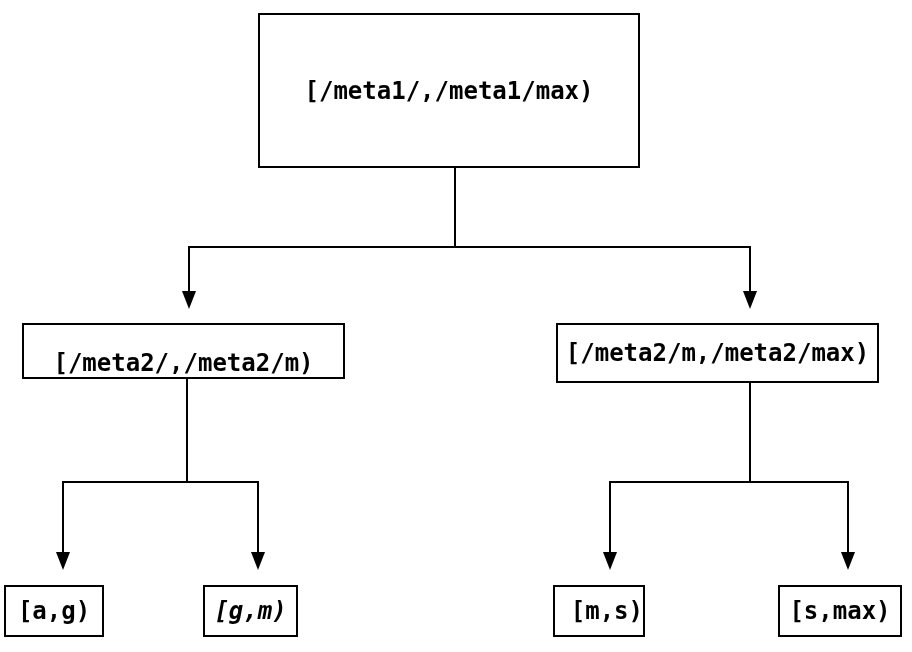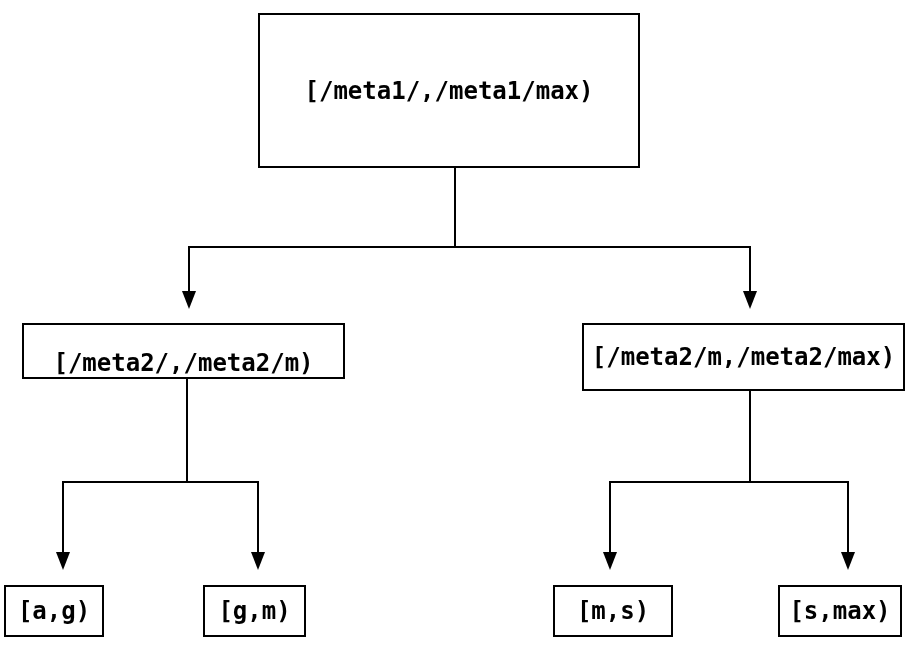--- a/index.html
+++ b/index.html
@@ -31,24 +31,24 @@
     display: flex;
     align-items: center;
     justify-content: center;
     font-size: 24px;
     font-weight: bold;
     letter-spacing: 0;
     white-space: nowrap;
   }
   .node-root       { left: 258px; top: 13px;  width: 382px; height: 155px; }
   .node-meta2-left { left: 22px;  top: 323px; width: 323px; height: 56px; align-items: flex-end; }
-  .node-meta2-right{ left: 582px; top: 323px; width: 323px; height: 68px; text-align: right; }
+  .node-meta2-right{ left: 556px; top: 323px; width: 323px; height: 60px; text-align: right; }
   .node-leaf-ag    { left: 4px;   top: 585px; width: 100px; height: 52px; }
-  .node-leaf-gm    { left: 203px; top: 585px; width: 103px;  height: 52px; }
-  .node-leaf-ms    { left: 553px; top: 585px; width: 120px; height: 52px; }
+  .node-leaf-gm    { left: 203px; top: 585px; width: 95px;  height: 52px; font-style: italic; }
+  .node-leaf-ms    { left: 553px; top: 585px; width: 92px; height: 52px; justify-content: flex-end; }
   .node-leaf-smax  { left: 778px; top: 585px; width: 124px; height: 52px; text-align: center; }
 </style>
 </head>
 <body>
 
 <div class="canvas">
 
   <svg class="edges" viewBox="0 0 912 652" xmlns="http://www.w3.org/2000/svg">
 
     <path d="M455,168 V247" stroke="#000000" stroke-width="2" fill="none"></path>

